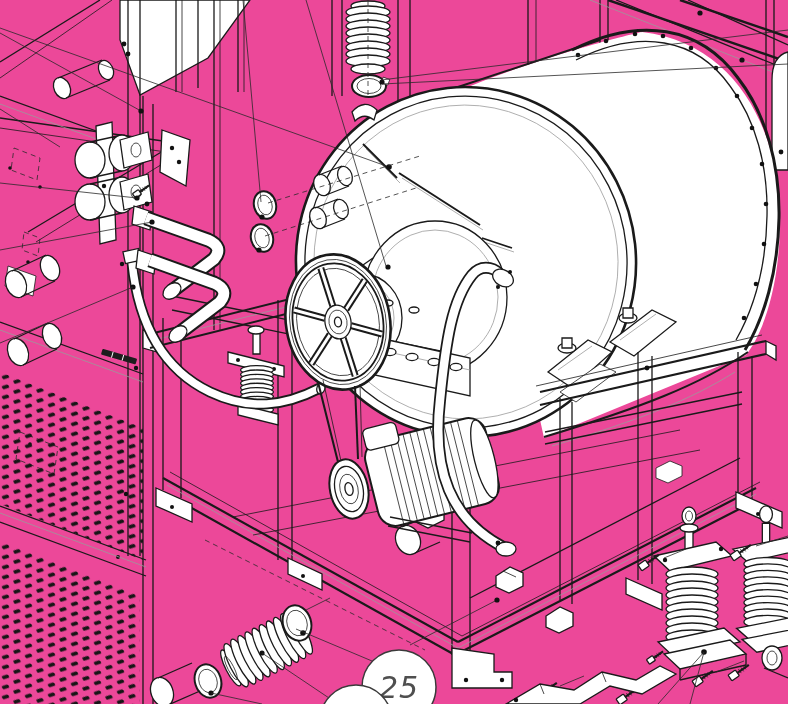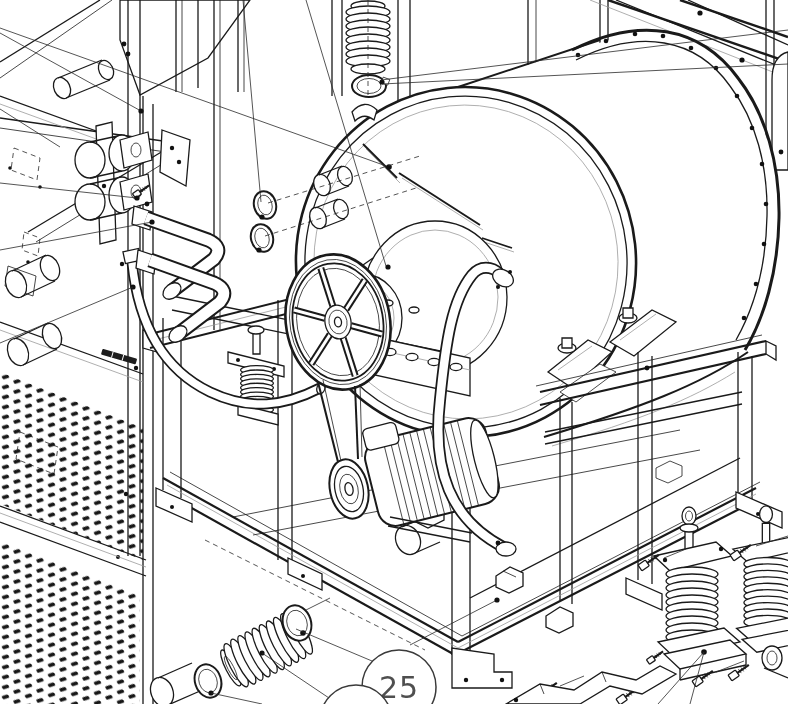--- a/index.html
+++ b/index.html
@@ -1,16 +1,16 @@
 <!DOCTYPE html>
 <html><head>
 <meta charset="utf-8">
 <style>
   html,body{margin:0;padding:0;background:#e8e8e8;}
-  .stage{position:relative;width:788px;height:704px;background:#ffffff;overflow:hidden;margin:0 auto;}
+  .stage{position:relative;width:788px;height:704px;background:#ec4899;overflow:hidden;margin:0 auto;font-style:italic;}
   svg{display:block;width:788px;height:704px;}
   svg *{vector-effect:non-scaling-stroke;}
   .ln{stroke:#1a1a1a;fill:none;}
   .thin{stroke-width:.8;}
   .med{stroke-width:1.3;}
   .hvy{stroke-width:2.4;}
   .gray{stroke:#9a9a9a;stroke-width:.8;fill:none;}
   .wfill{fill:#ffffff;}
   .leader{stroke:#2a2a2a;stroke-width:.8;fill:none;}
   .dash{stroke:#2a2a2a;stroke-width:.8;fill:none;stroke-dasharray:5 4;}

